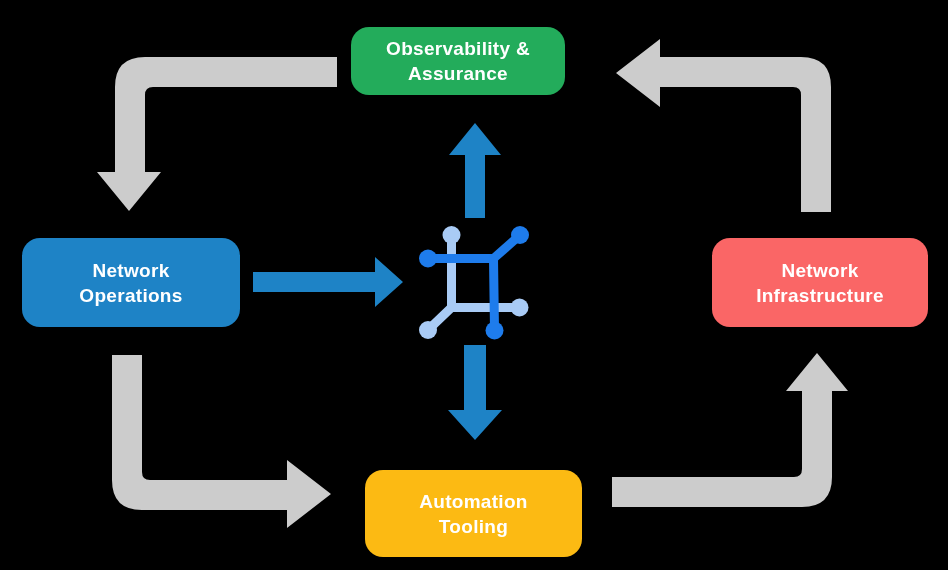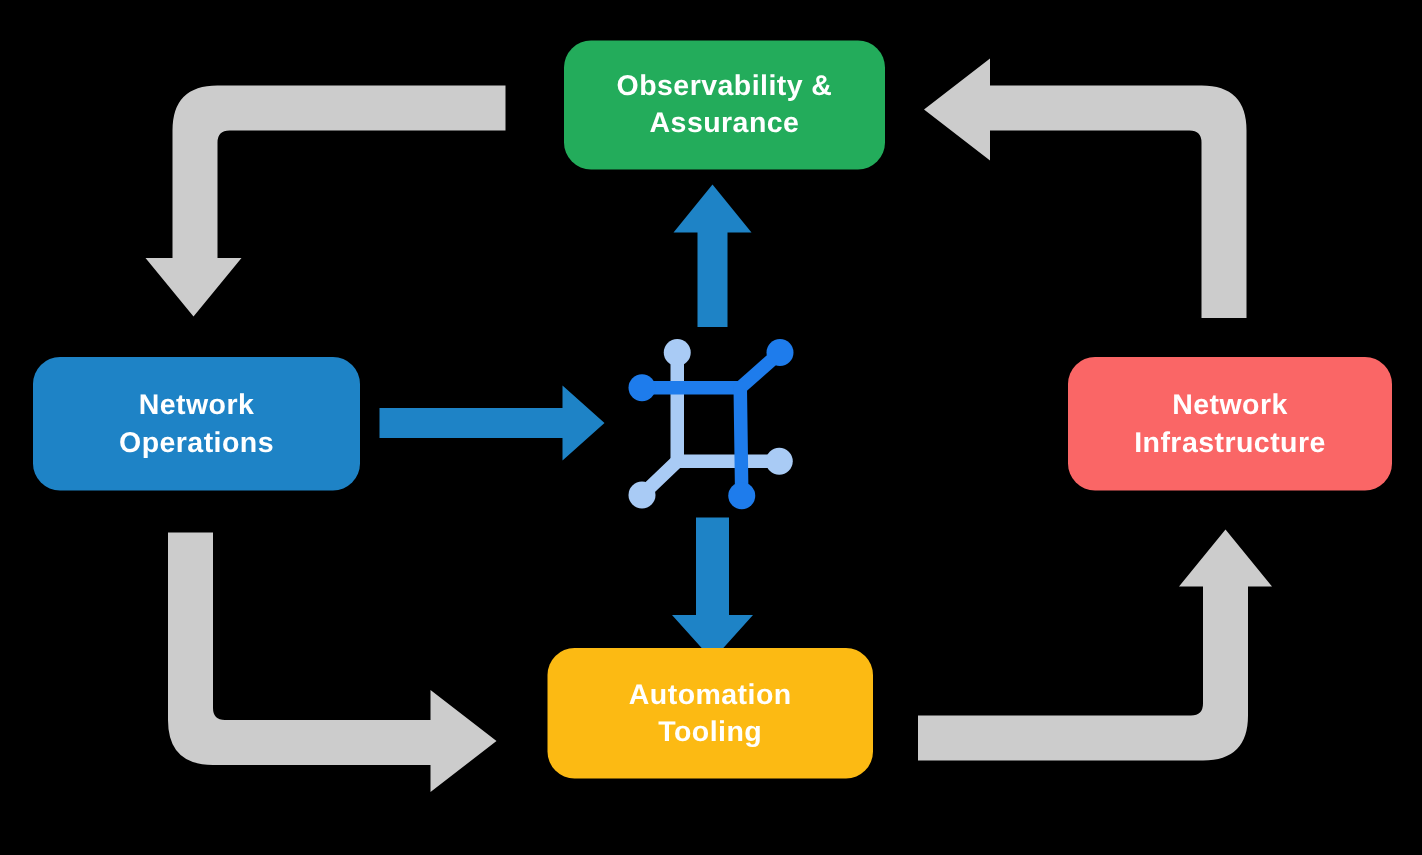--- a/index.html
+++ b/index.html
@@ -29,24 +29,24 @@
     align-items: center;
     justify-content: center;
     text-align: center;
     color: #ffffff;
     font-size: 19px;
     font-weight: 600;
     line-height: 25px;
     letter-spacing: 0.3px;
     white-space: pre-line;
   }
-  #box-observability { left: 376px; top: 27px;  width: 214px; height: 86px; }
+  #box-observability { left: 351px; top: 27px;  width: 214px; height: 68px; }
   #box-operations    { left: 22px;  top: 238px; width: 218px; height: 89px; }
   #box-infrastructure{ left: 712px; top: 238px; width: 216px; height: 89px; }
-  #box-automation    { left: 365px; top: 432px; width: 217px; height: 87px; }
+  #box-automation    { left: 365px; top: 470px; width: 217px; height: 87px; }
 </style>
 </head>
 <body>
 
 <div id="canvas">
 
   <svg id="arrow-layer" viewBox="0 0 948 570">
 
     <path d="M 337 57 L 145 57 Q 115 57 115 87 L 115 172 L 97 172 L 129 211 L 161 172 L 145 172 L 145 95 Q 145 87 153 87 L 337 87 Z" fill="#CCCCCC"></path>
     <path d="M 831 212 L 831 87 Q 831 57 801 57 L 660 57 L 660 39 L 616 73 L 660 107 L 660 87 L 793 87 Q 801 87 801 95 L 801 212 Z" fill="#CCCCCC"></path>

